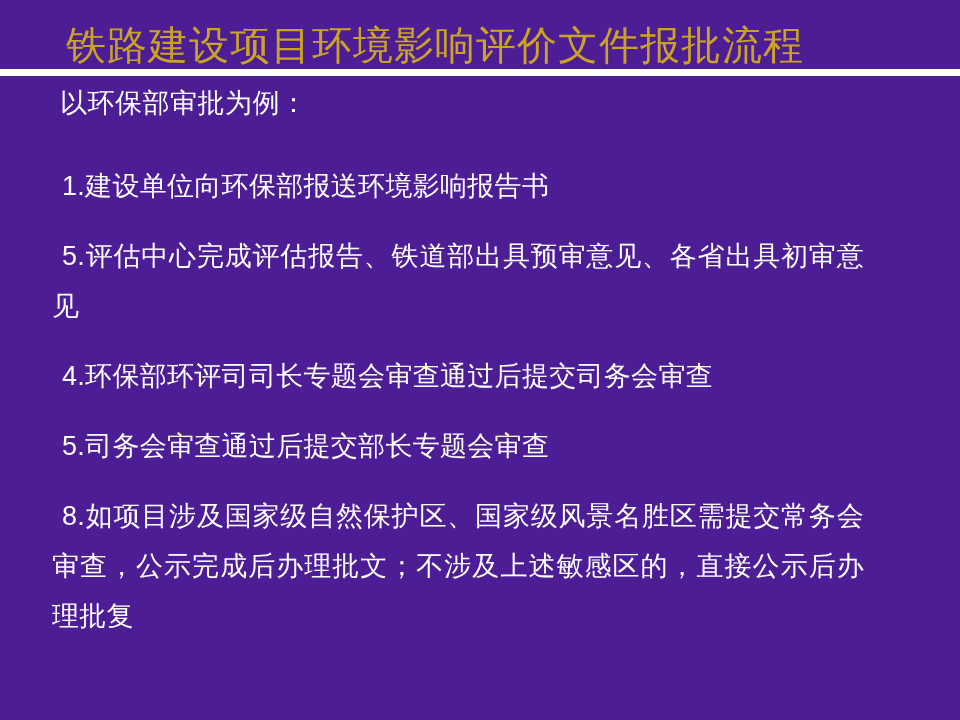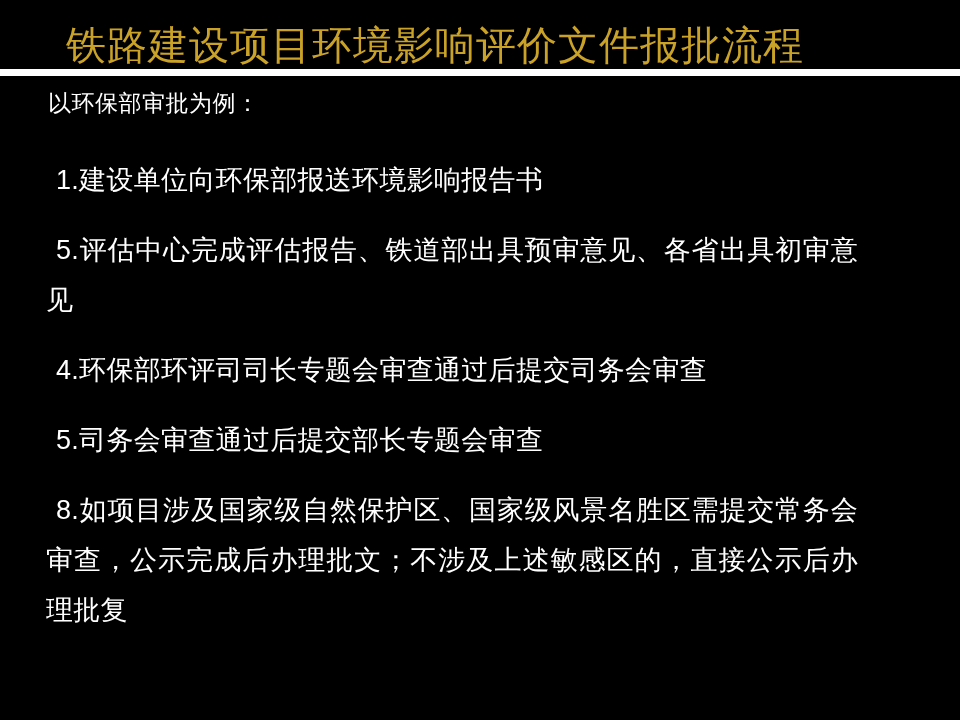--- a/index.html
+++ b/index.html
@@ -11,21 +11,21 @@
     height: 720px;
     background: #27408B;
     font-family: "Liberation Sans", "DejaVu Sans", sans-serif;
     overflow: hidden;
   }
 
   .slide {
     position: relative;
     width: 960px;
     height: 720px;
-    background: #000000;
+    background: #4c1d95;
     box-sizing: border-box;
   }
 
   
   .title-area {
     position: absolute;
     left: 0;
     top: 0;
     width: 960px;
     height: 77px;
@@ -58,35 +58,35 @@
   .body-area {
     position: absolute;
     left: 0;
     top: 77px;
     width: 960px;
     height: 643px;
   }
 
   .intro-line {
     position: absolute;
-    left: 48px;
+    left: 60px;
     top: 9px;
-    font-size: 23px;
+    font-size: 27px;
     line-height: 34px;
     color: #FFFFFF;
     white-space: nowrap;
     letter-spacing: 0.5px;
   }
 
   .step-list {
     position: absolute;
     left: 40px;
     top: 72px;
     width: 880px;
-    margin: 6px;
+    margin: 12px;
     padding: 0;
     list-style: none;
   }
 
   .step-item {
     width: 812px;
     font-size: 27px;
     line-height: 50px;
     color: #FFFFFF;
     text-align: justify;

